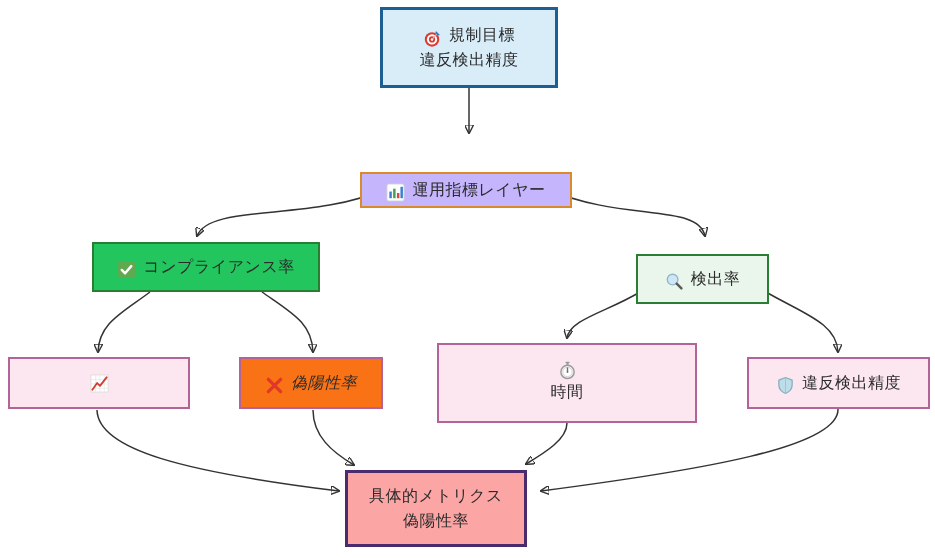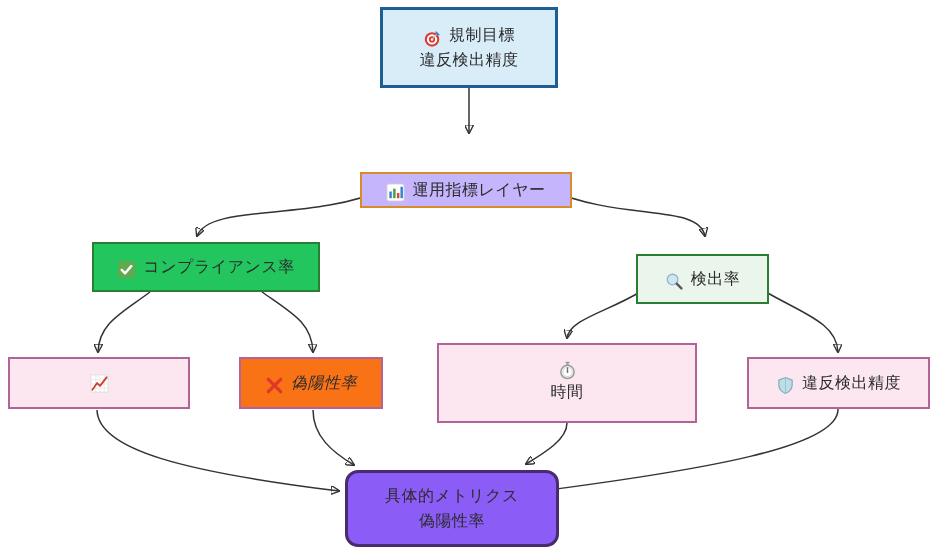--- a/index.html
+++ b/index.html
@@ -168,18 +168,18 @@
       <span class="icon">
         <svg viewBox="0 0 20 20">
           <path d="M10 1.6 L17 4.3 V9.3 C17 13.9 14 16.9 10 18.4 C6 16.9 3 13.9 3 9.3 V4.3 Z" fill="#bfdde8" stroke="#84aebd" stroke-width="1.3" stroke-linejoin="round"></path>
           <path d="M10 1.6 V18.4" stroke="#9cc3d1" stroke-width="1"></path>
         </svg>
       </span>
       <span>違反検出精度</span>
     </div>
   </div>
 
-  <div class="node thick" style="left: 345px; top: 470px; width: 214px; height: 77px; background: #8b5cf6; border-color: rgb(74, 43, 110); border-radius: 13px;">
+  <div class="node thick" style="left: 345px; top: 470px; width: 182px; height: 77px; background: #fca5a5; border-color: rgb(74, 43, 110);">
     <div class="line">具体的メトリクス</div>
     <div class="line">偽陽性率</div>
   </div>
 
 </div>
 
 </body></html>

